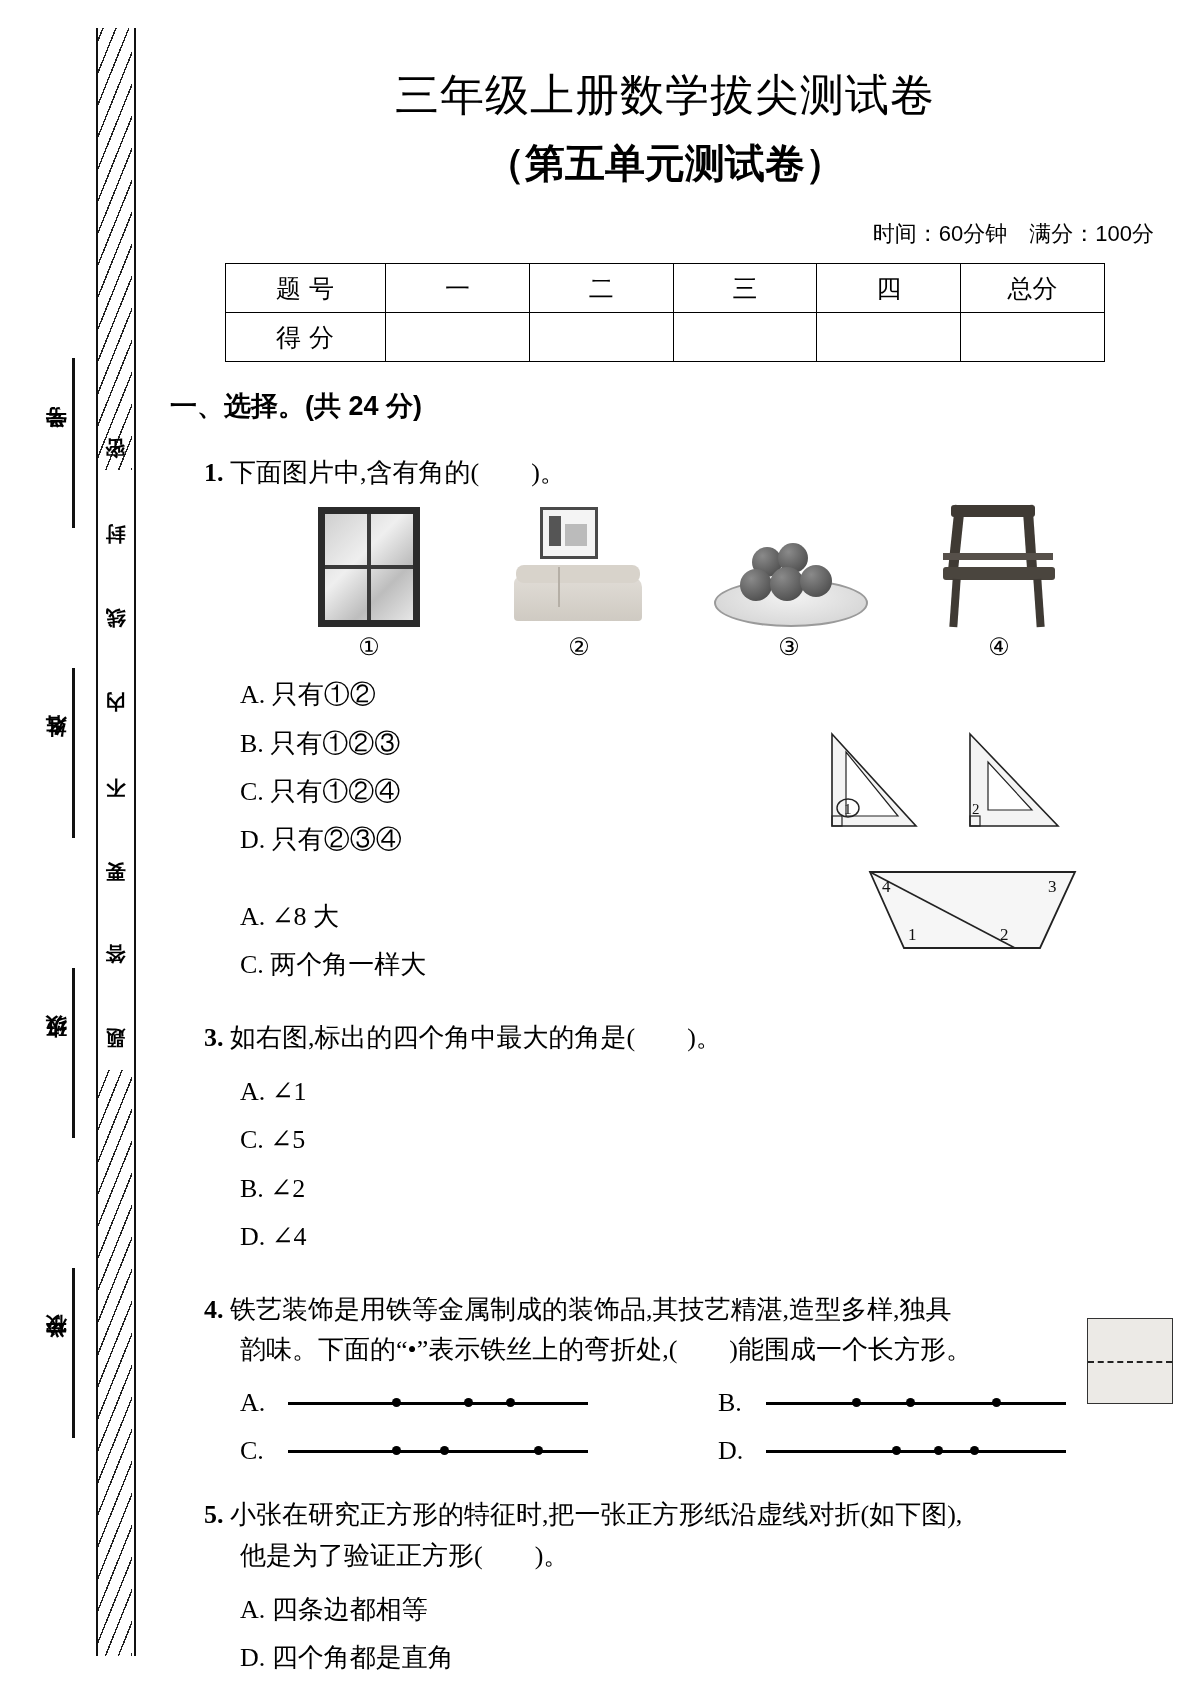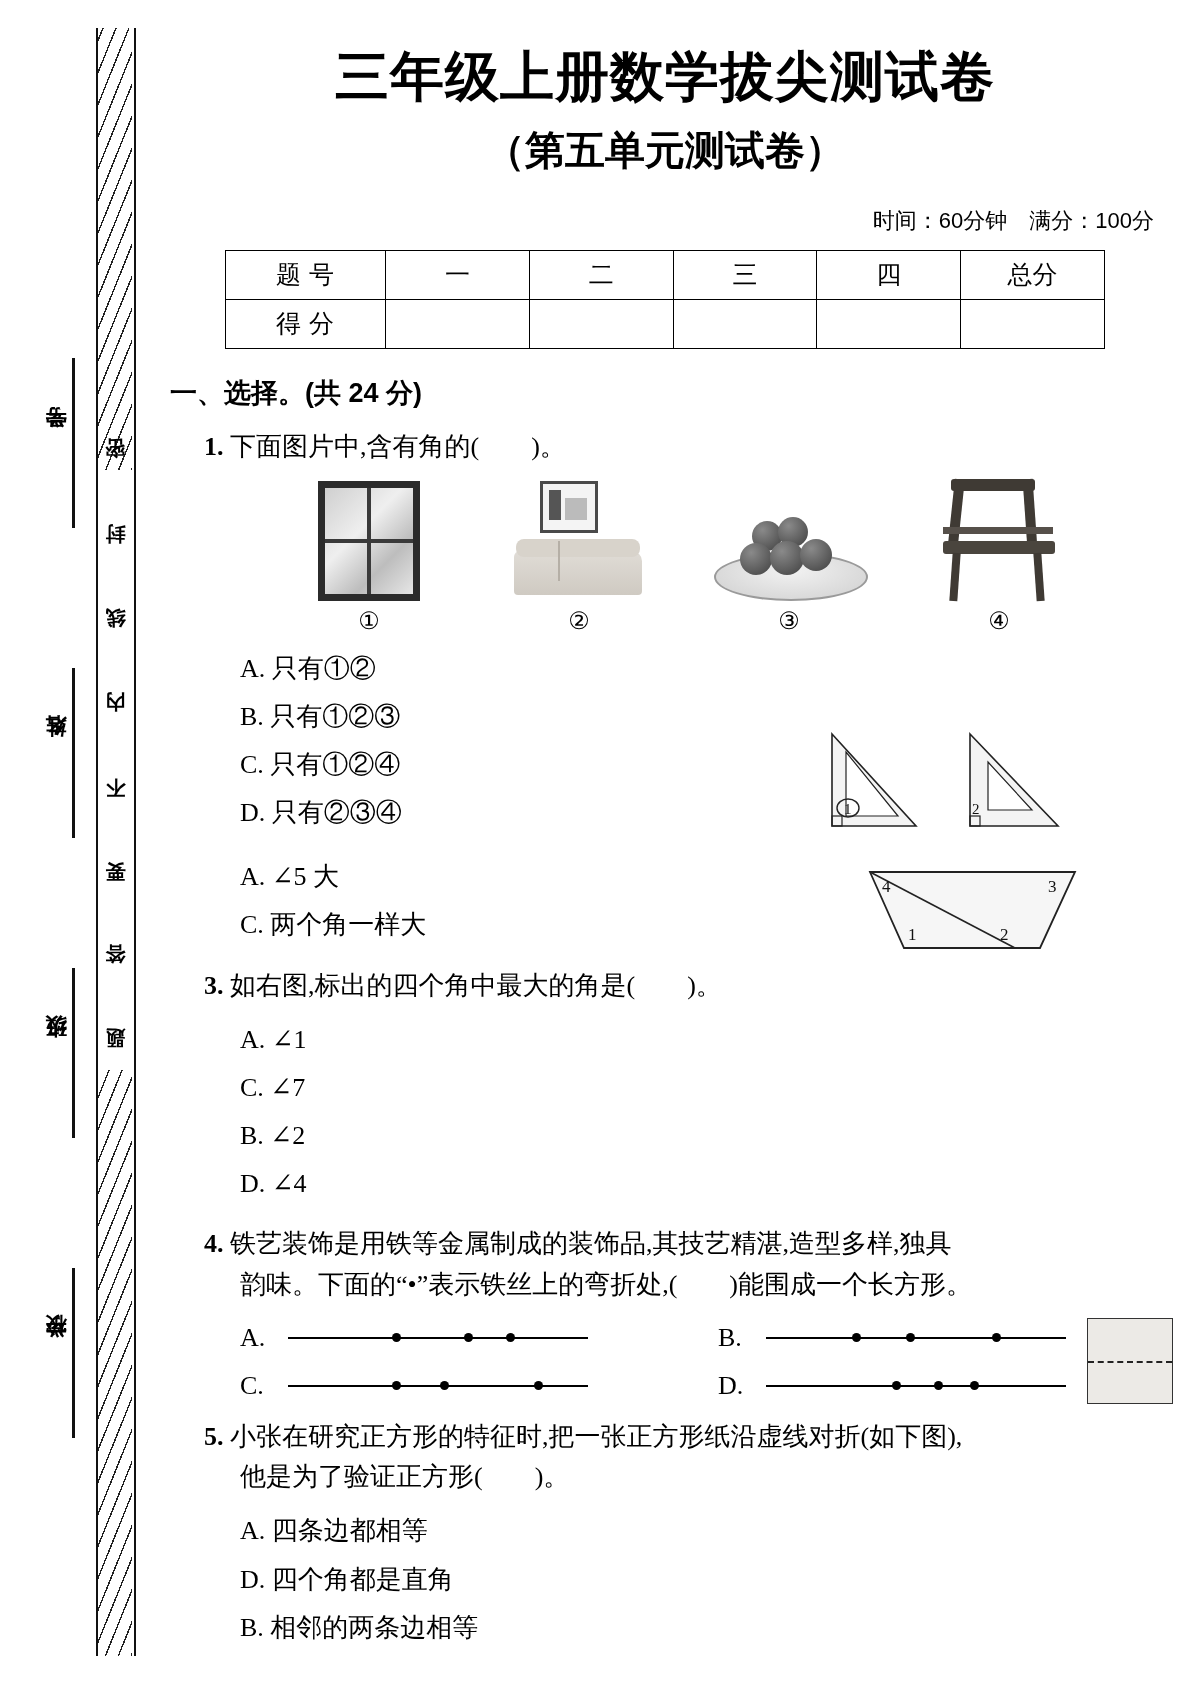--- a/index.html
+++ b/index.html
@@ -59,22 +59,22 @@
   .id-item.f1 { top:330px; }
   .id-item.f2 { top:640px; }
   .id-item.f3 { top:940px; }
   .id-item.f4 { top:1240px; }
 
   
   .content { position:absolute; left:160px; top:0; width:1010px; height:1684px; }
 
   .title {
     font-family:"Liberation Sans","DejaVu Sans",sans-serif;
-    font-weight:700; font-size:54px; letter-spacing:1px;
-    text-align:center; margin-top:48px; line-height:1.05;
+    font-weight:400; font-size:44px; letter-spacing:1px;
+    text-align:center; margin-top:72px; line-height:1.05;
     white-space:nowrap;
   }
   .subtitle {
     font-family:"Liberation Sans","DejaVu Sans",sans-serif;
     font-weight:700; font-size:40px; text-align:center; margin-top:18px;
   }
   .timeline {
     font-family:"Liberation Sans","DejaVu Sans",sans-serif;
     font-size:22px; text-align:right; margin-top:28px; padding-right:16px;
     white-space:pre;
@@ -88,21 +88,21 @@
     border:1.6px solid #000; height:46px; text-align:center; vertical-align:middle;
     font-family:"Liberation Sans","DejaVu Sans",sans-serif; font-size:25px;
   }
   table.scoretable td.hd { width:150px; letter-spacing:8px; padding-left:8px;}
 
   .sec-head {
     font-family:"Liberation Sans","DejaVu Sans",sans-serif;
     font-weight:700; font-size:27px; margin:26px 0 0 10px;
   }
 
-  .q { position:relative; margin:16px 0 0 44px; }
+  .q { position:relative; margin:29px 0 0 44px; }
   .qline { font-size:26px; line-height:1.55; white-space:pre; }
   .qnum { font-weight:700; font-family:"Liberation Serif",serif; }
   .qindent { padding-left:36px; }
 
   .opts { display:flex; margin-left:36px; margin-top:10px; font-size:26px;flex-direction:column; }
   .opts.two > div { width:330px; }
   .opts.row4 > div { width:235px; white-space:nowrap; }
   .opt { line-height:1.85; }
 
   .pics { display:flex; justify-content:space-around; margin:14px 0 0 60px; width:840px; }
@@ -311,32 +311,32 @@
         <div class="opt">A. 只有①②</div>
         <div class="opt">B. 只有①②③</div>
         <div class="opt">C. 只有①②④</div>
         <div class="opt">D. 只有②③④</div>
       </div>
     </div>
 
     <div class="q">
       <div class="opts two">
         <div>
-          <div class="opt">A. ∠5 大</div>
+          <div class="opt">A. ∠8 大</div>
           <div class="opt">C. 两个角一样大</div>
         </div>
       </div>
     </div>
 
     <div class="q">
       <div class="qline"><span class="qnum">3.</span> <span>如右图,标出的四个角中最大的角是(        )。</span></div>
       <div class="opts two">
         <div>
           <div class="opt">A. ∠1</div>
-          <div class="opt">C. ∠7</div>
+          <div class="opt">C. ∠5</div>
         </div>
         <div>
           <div class="opt">B. ∠2</div>
           <div class="opt">D. ∠4</div>
         </div>
       </div>
     </div>
 
     <div class="q">
       <div class="qline"><span class="qnum">4.</span> <span>铁艺装饰是用铁等金属制成的装饰品,其技艺精湛,造型多样,独具</span></div>

